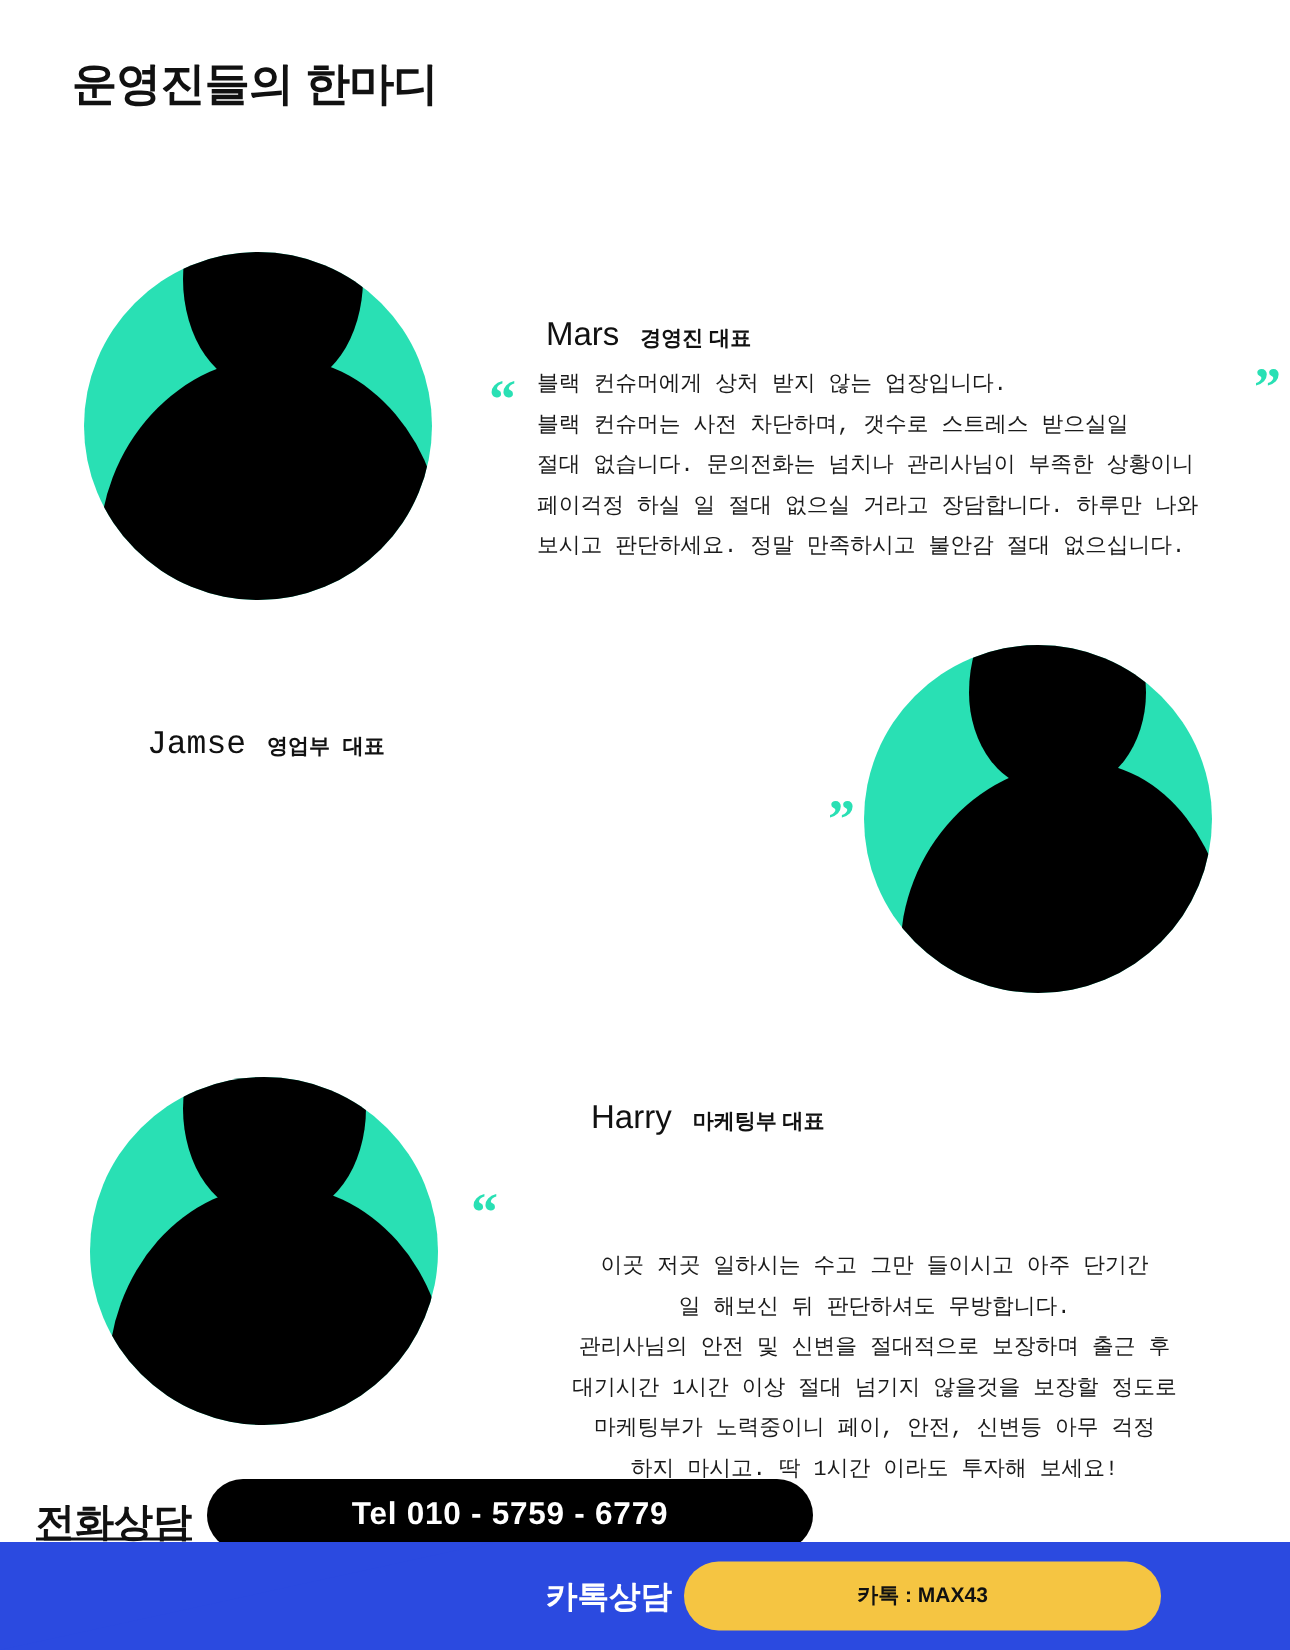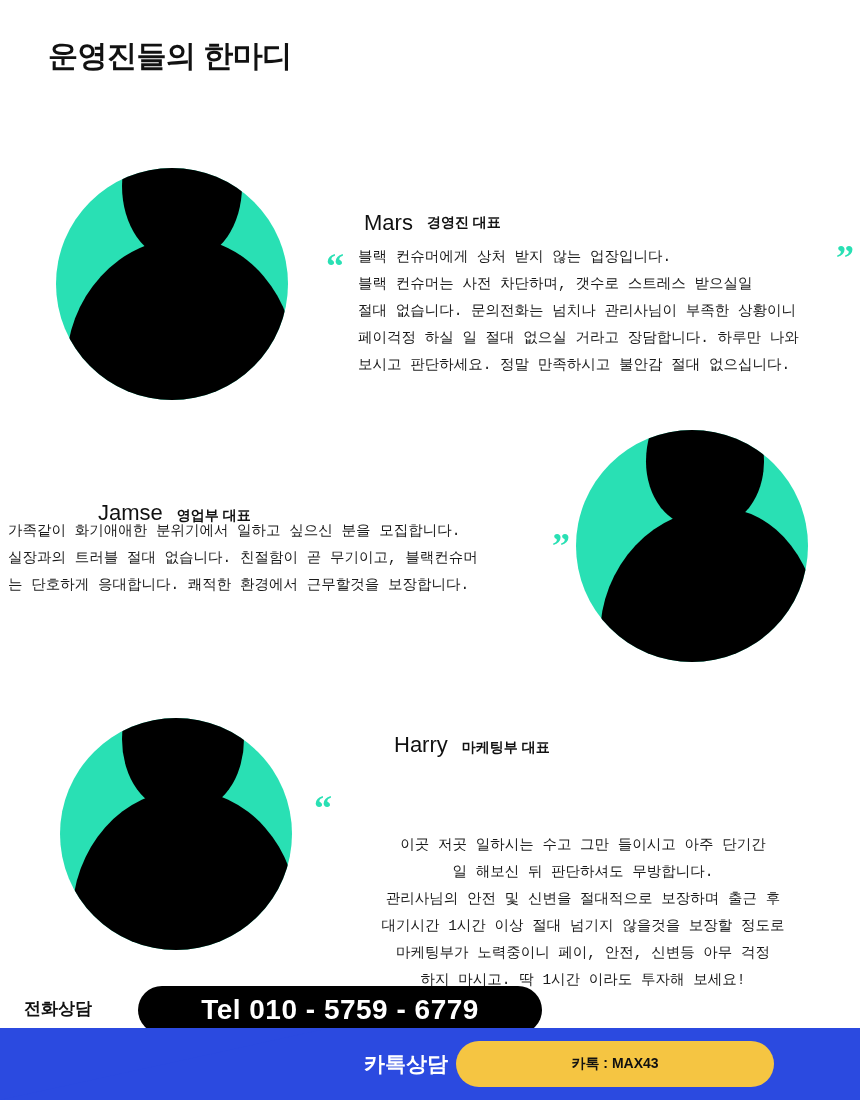--- a/index.html
+++ b/index.html
@@ -79,59 +79,60 @@
   .quote-mark {
     position: absolute;
     color: #29e0b4;
     font-size: 36px;
     font-weight: 700;
     font-family: "Liberation Serif", serif;
     line-height: 1;
   }
 
   
-  #mars-name-row { left: 364px; top: 210px; align-items: center; }
+  #mars-name-row { left: 364px; top: 210px; }
   #mars-quote-open { left: 326px; top: 248px; }
   #mars-quote-close { left: 836px; top: 240px; }
   #mars-body { left: 358px; top: 244px; width: 470px; }
 
   
-  #jamse-name-row { left: 98px; top: 500px; }
+  #jamse-name-row { left: 98px; top: 484px; font-family: Liberation Mono, monospace; }
   #jamse-quote-close { left: 552px; top: 528px; }
   #jamse-body { left: 8px; top: 518px; width: 540px; }
 
   
   #harry-name-row { left: 346px; top: 732px; margin-left: 48px; }
   #harry-quote-open { left: 314px; top: 790px; }
   #harry-body { left: 348px; top: 832px; width: 470px; text-align: center; }
 
   
   .phone-label {
     position: absolute;
     left: 24px;
     top: 997px;
-    font-size: 17px;
+    font-size: 26px;
     font-weight: 700;
     color: #111111;
+    text-decoration: underline;
   }
   .phone-pill {
     position: absolute;
     left: 138px;
     top: 986px;
     width: 404px;
     height: 48px;
     background: #000000;
     border-radius: 24px;
     display: flex;
     align-items: center;
     justify-content: center;
   }
   .phone-pill span {
     color: #ffffff;
-    font-size: 28px;
+    font-size: 21px;
     font-weight: 700;
     letter-spacing: 0.5px;
   }
 
   
   .bottom-banner {
     position: absolute;
     left: 0;
     bottom: 0;
     width: 860px;
@@ -201,23 +202,20 @@
 블랙 컨슈머는 사전 차단하며, 갯수로 스트레스 받으실일
 절대  없습니다.  문의전화는  넘치나  관리사님이  부족한  상황이니
 페이걱정  하실  일  절대  없으실  거라고  장담합니다.    하루만  나와
 보시고 판단하세요. 정말 만족하시고 불안감 절대 없으십니다.</div>
 
   <div class="name-row" id="jamse-name-row">
     <div class="person-name">Jamse</div>
     <div class="person-role">영업부 대표</div>
   </div>
   <div class="quote-mark" id="jamse-quote-close">”</div>
-  <div class="quote-body" id="jamse-body">가족같이  화기애애한  분위기에서  일하고  싶으신  분을  모집합니다.
-실장과의  트러블  절대  없습니다.  친절함이  곧  무기이고,  블랙컨슈머
-는 단호하게 응대합니다. 쾌적한 환경에서 근무할것을 보장합니다.</div>
 
   <div class="avatar" id="avatar-jamse">
     <div class="silhouette sil-body"></div>
     <div class="silhouette sil-head"></div>
   </div>
 
   <div class="avatar" id="avatar-harry">
     <div class="silhouette sil-body"></div>
     <div class="silhouette sil-head"></div>
   </div>

